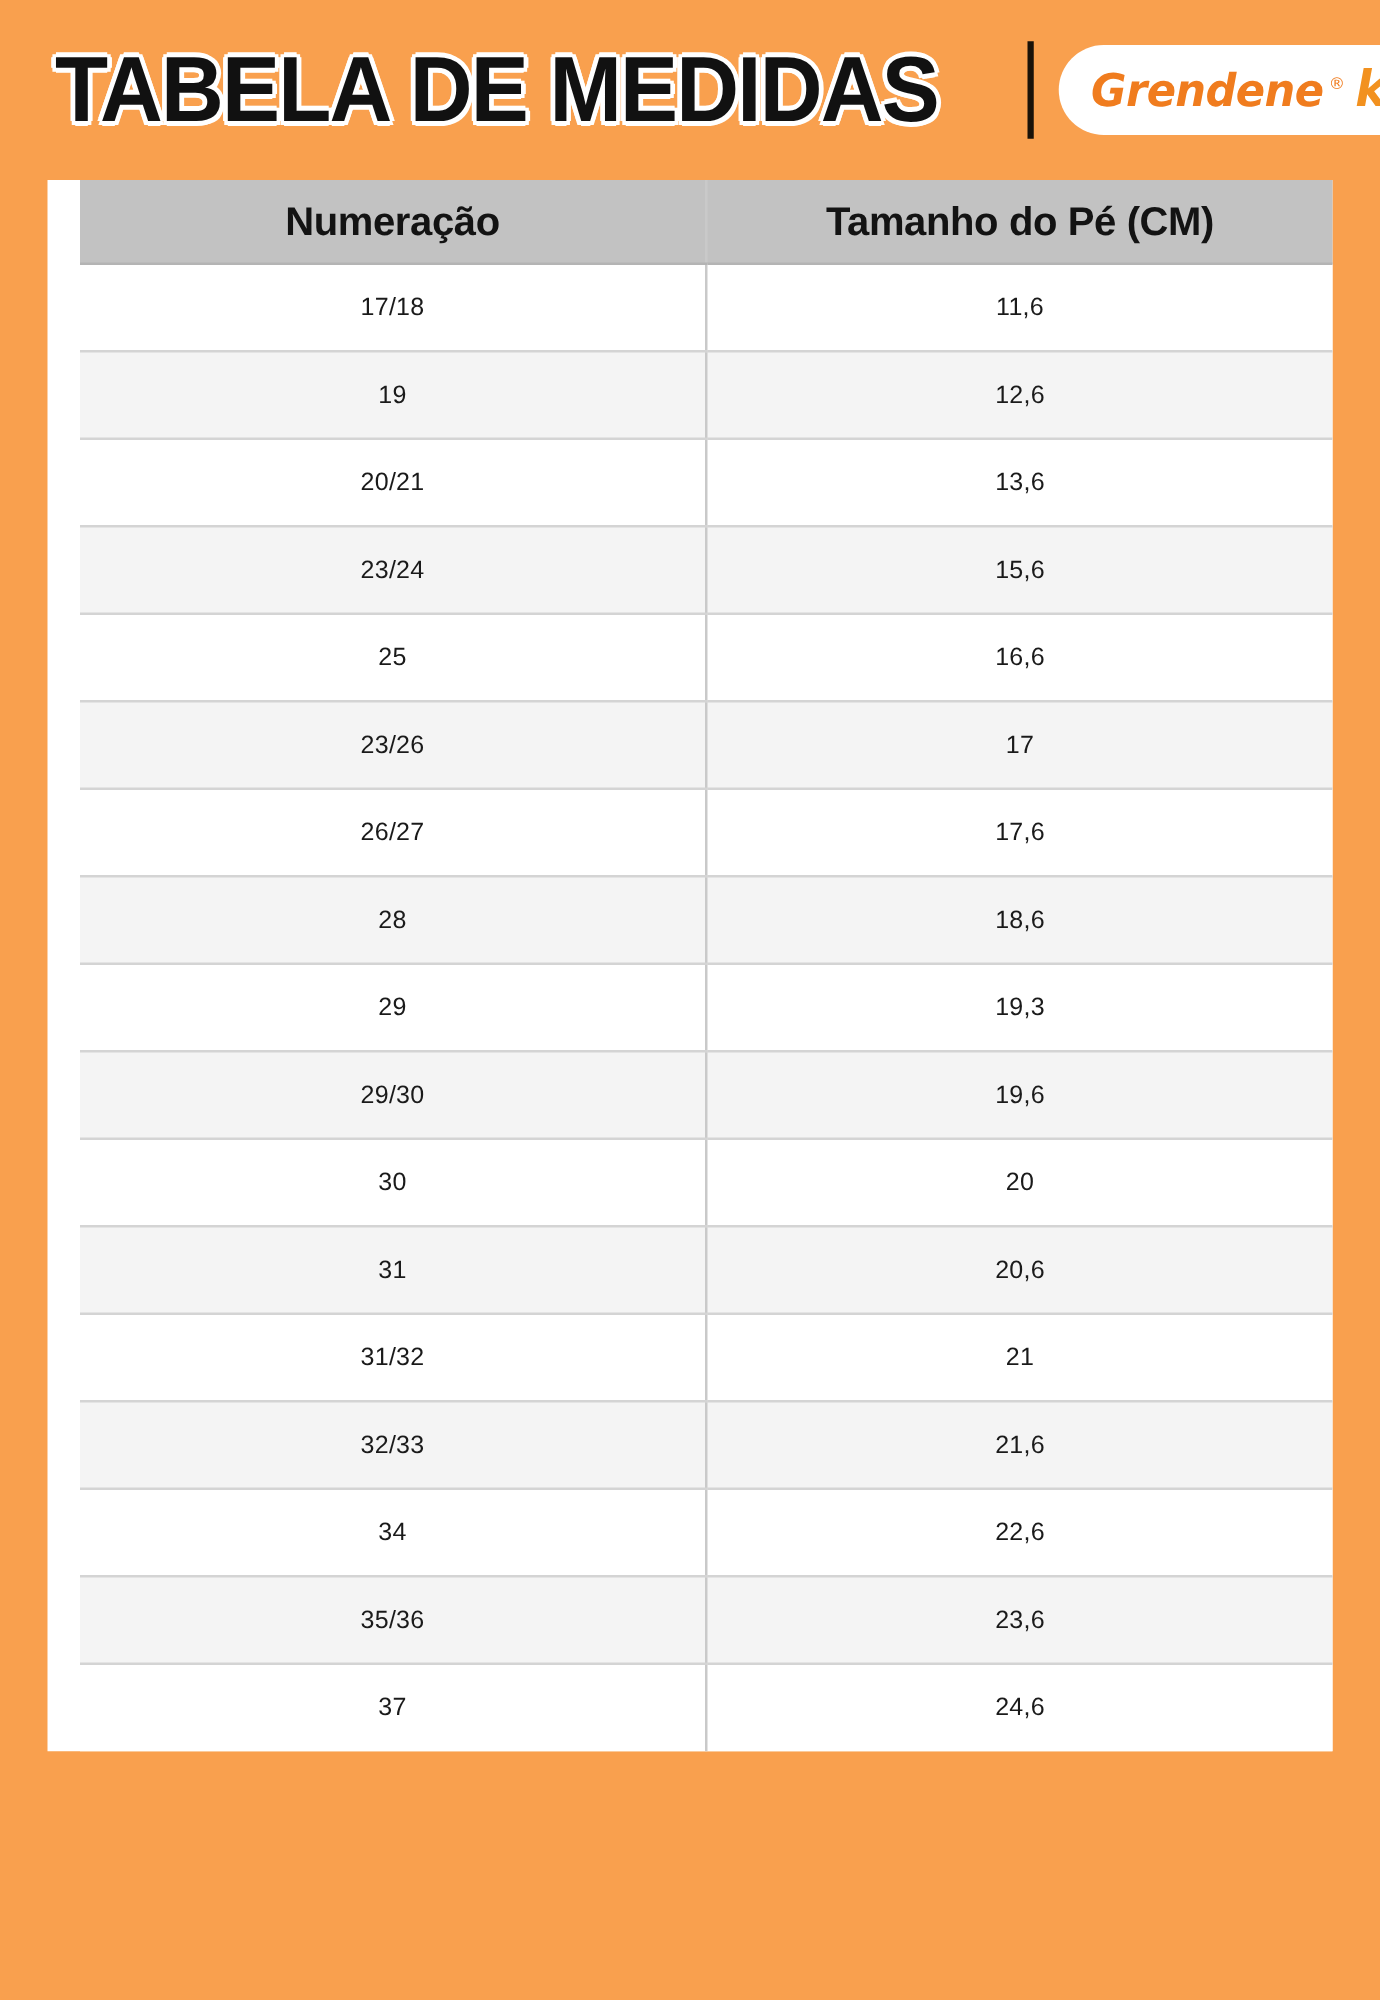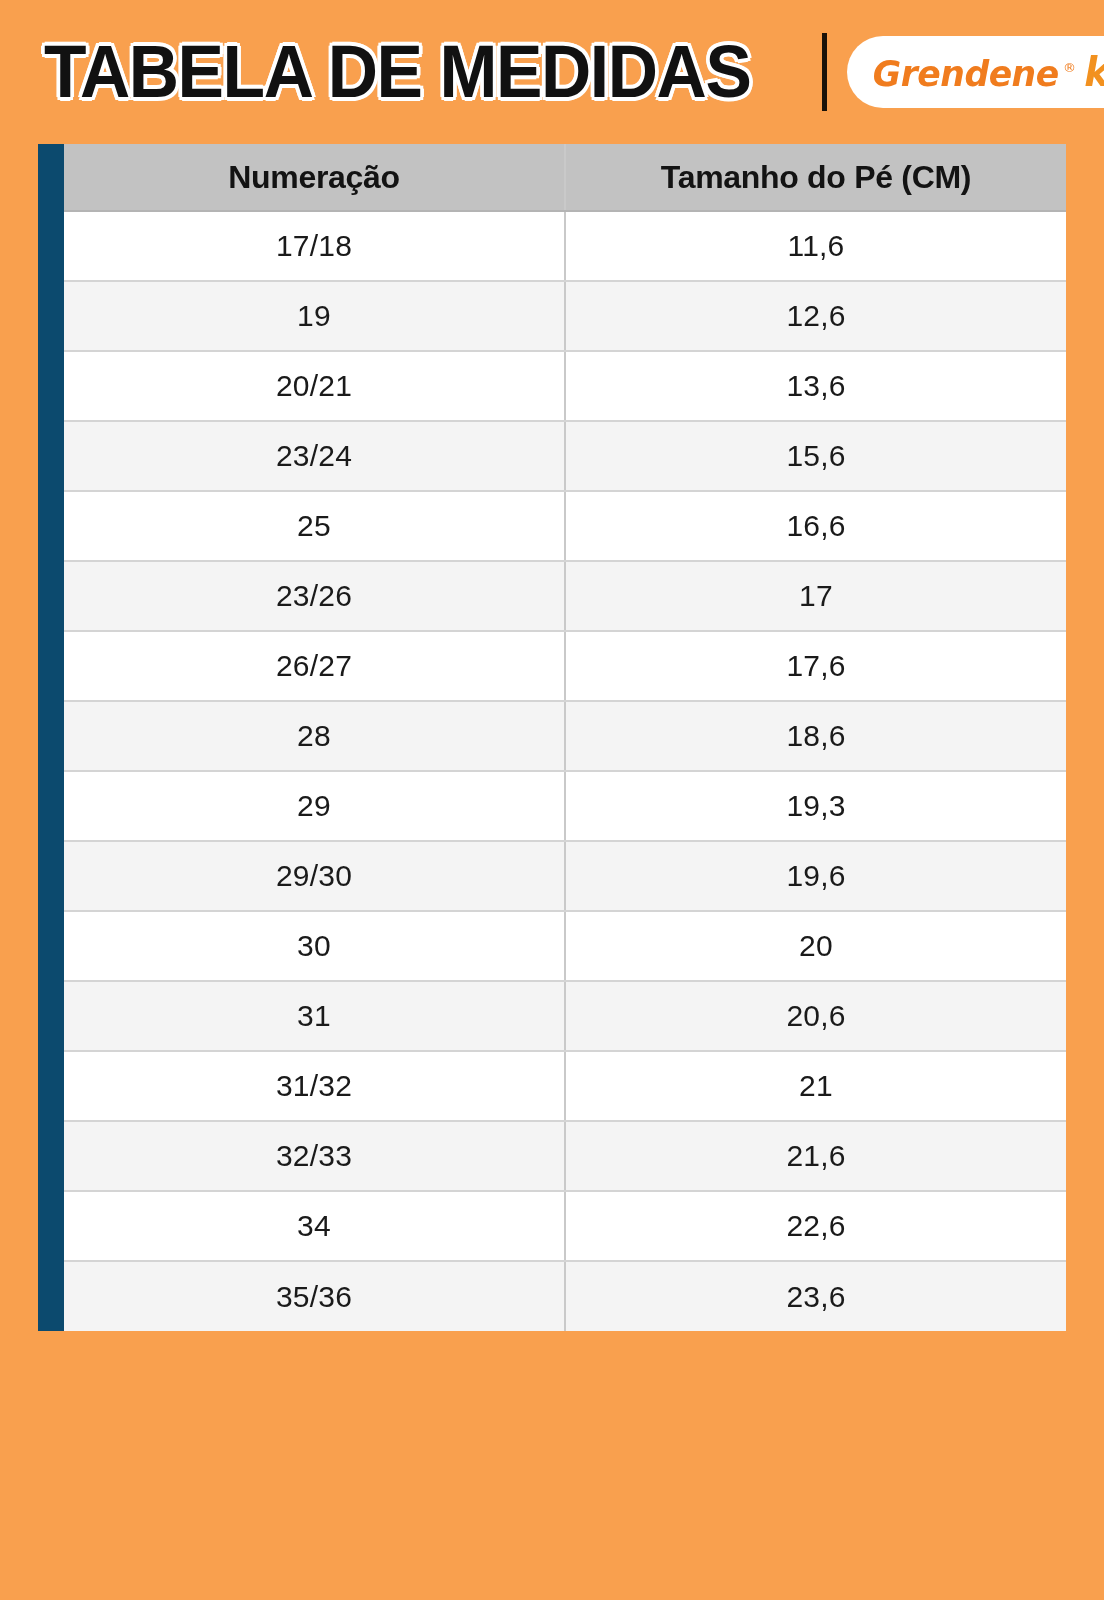--- a/index.html
+++ b/index.html
@@ -102,21 +102,21 @@
     font-weight: bold;
     font-style: italic;
     color: #F2911F;
     margin-left: 6px;
     letter-spacing: -1px;
     transform: scaleX(0.95);
   }
 
   
   .table-wrap {
-    background: #0c4a6e;
+    background: #ffffff;
     width: 1028px;
     padding-left: 26px;
   }
 
   table.size-table {
     width: 100%;
     border-collapse: collapse;
     table-layout: fixed;
   }
 
@@ -137,21 +137,21 @@
     height: 67px;
     font-size: 32px;
     font-weight: bold;
     color: #131313;
     letter-spacing: -0.3px;
     border-bottom: 2px solid #b4b4b4;
   }
 
   table.size-table tbody td {
     height: 70px;
-    font-size: 30px;
+    font-size: 20px;
     font-weight: normal;
     color: #1a1a1a;
     border-bottom: 2px solid #d4d4d4;
     letter-spacing: 0.2px;
   }
 
   table.size-table tbody tr:nth-child(even) td {
     background: #F4F4F4;
   }
 
@@ -248,17 +248,21 @@
             <td>21,6</td>
           </tr>
           <tr>
             <td>34</td>
             <td>22,6</td>
           </tr>
           <tr>
             <td>35/36</td>
             <td>23,6</td>
           </tr>
+          <tr>
+            <td>37</td>
+            <td>24,6</td>
+          </tr>
         </tbody>
     </table>
   </div>
 
 </div>
 
 </body></html>

